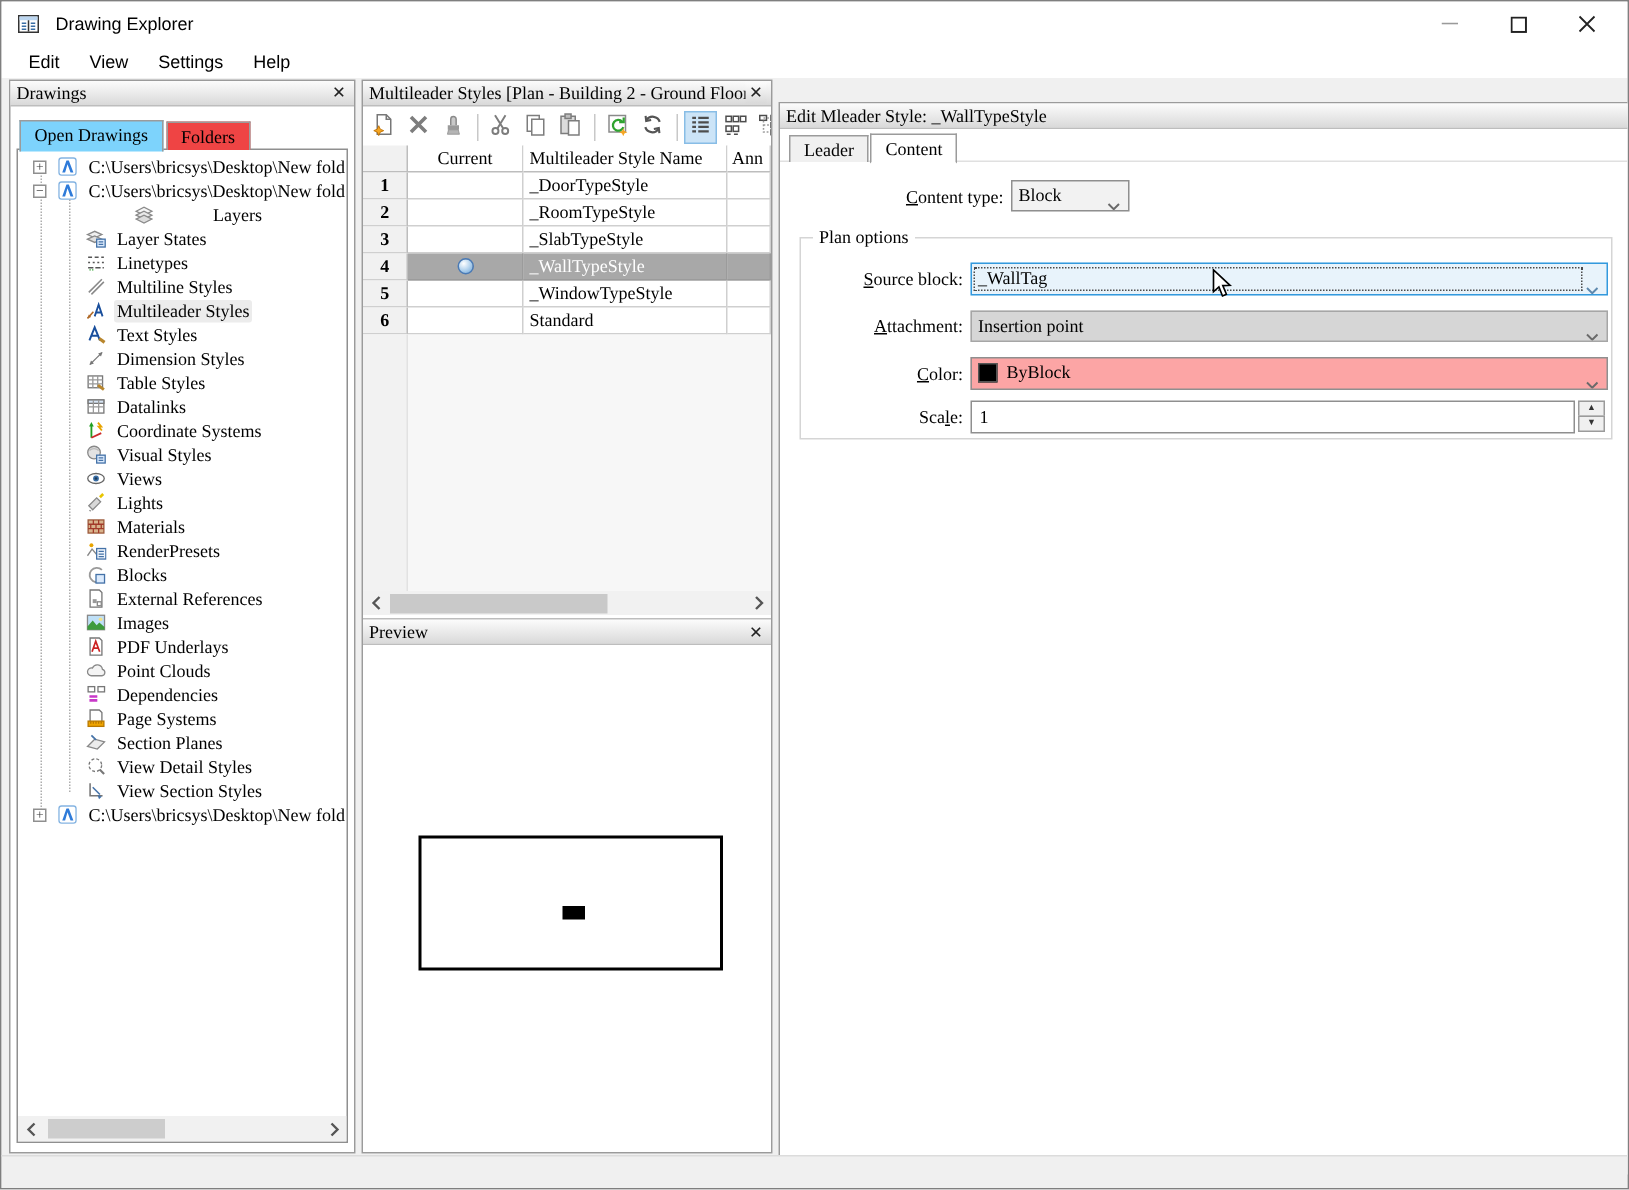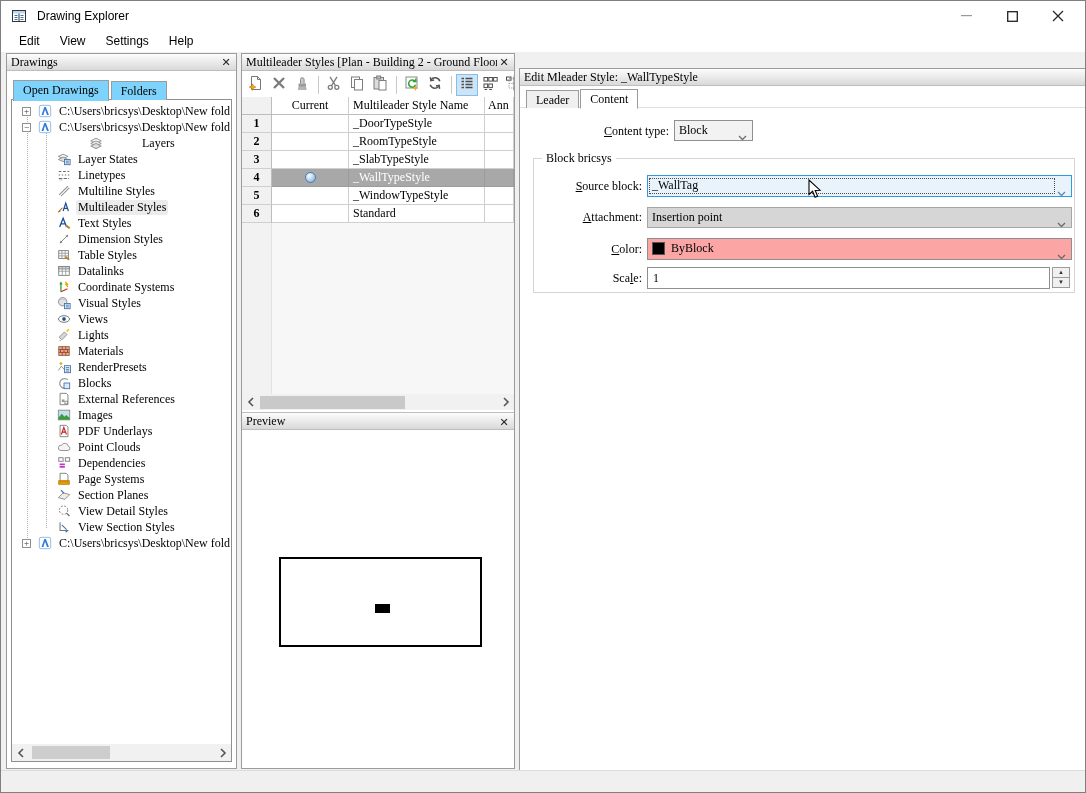--- a/index.html
+++ b/index.html
@@ -22,21 +22,21 @@
   
   .main{position:absolute;left:0;top:51px;right:0;height:719px;background:#f0f0f0;}
   .panel{position:absolute;background:#fff;border:1px solid #9b9b9b;font-family:Liberation Serif, serif;}
   .panel-header{position:relative;height:17px;background:linear-gradient(#fcfcfc,#d9d9d9);
     border-bottom:1px solid #bdbdbd;line-height:16px;padding-left:4px;overflow:hidden;white-space:nowrap;}
   .panel-close{position:absolute;right:3px;top:1px;width:14px;height:14px;text-align:center;line-height:14px;font-size:11px;color:#222;}
 
   
   .p-drawings{left:5px;top:1px;width:231px;height:716px;}
   .dtabs{position:absolute;left:6px;top:25px;display:flex;align-items:flex-end;z-index:2;}
-  .dtab{height:19px;padding:2px 9px 0 9px;border:1px solid #9b9b9b;border-bottom:none;background:#7dd3fc;margin-right:2px;}
+  .dtab{height:19px;padding:2px 9px 0 9px;border:1px solid #9b9b9b;border-bottom:none;background:#ef4444;margin-right:2px;}
   .dtab.active{height:21px;background:#7dd3fc;position:relative;top:1px;}
   .treebox{position:absolute;left:4px;top:45px;width:221px;height:663px;border:1px solid #8f8f8f;background:#fff;overflow:hidden;}
   .tree{position:absolute;left:0;top:3px;right:0;bottom:17px;overflow:hidden;}
   .tree-row{height:16px;display:flex;align-items:center;white-space:nowrap;position:relative;}
   .expander{width:9px;height:9px;border:1px solid #8f8f8f;background:#fff;font-size:9px;line-height:7px;text-align:center;margin:0 6px 0 0;flex:none;color:#333;}
   .tree-spacer{width:15px;flex:none;}
   .tree-icon{width:16px;height:16px;margin-right:4px;flex:none;display:flex;align-items:center;justify-content:center;}
   .tree-label{padding:0 2px;overflow:hidden;}
   .tree-row.selected .tree-label{background:#ececec;border-radius:2px;}
   .tguide{position:absolute;width:0;border-left:1px dotted #adadad;}
@@ -642,21 +642,21 @@
 
       <div class="flabel" style="left:0;width:149px;top:52px;"><u>C</u>ontent type:</div>
       <div class="combo" style="left:154px;top:51px;width:79px;height:21px;background:#f2f2f2;">
         <span>Block</span>
         <span class="chev"><svg width="9" height="6" viewBox="0 0 9 6">
               <path d="M1 1 L4.5 4.5 L8 1" fill="none" stroke="#6a6a6a" stroke-width="1.3"></path>
             </svg></span>
       </div>
 
       <div class="groupbox" style="left:13px;top:89px;width:542px;height:135px;">
-        <span class="group-title">Block bricsys</span>
+        <span class="group-title">Plan options</span>
       </div>
 
       <div class="flabel" style="left:0;width:122px;top:107px;"><u>S</u>ource block:</div>
       <div class="combo focusblue" style="left:127px;top:106px;width:425px;height:22px;">
         <span>_WallTag</span>
         <span class="focusrect"></span>
         <span class="chev" style="top:8px;"><svg width="9" height="6" viewBox="0 0 9 6">
               <path d="M1 1 L4.5 4.5 L8 1" fill="none" stroke="#5d88ad" stroke-width="1.3"></path>
             </svg></span>
       </div>

